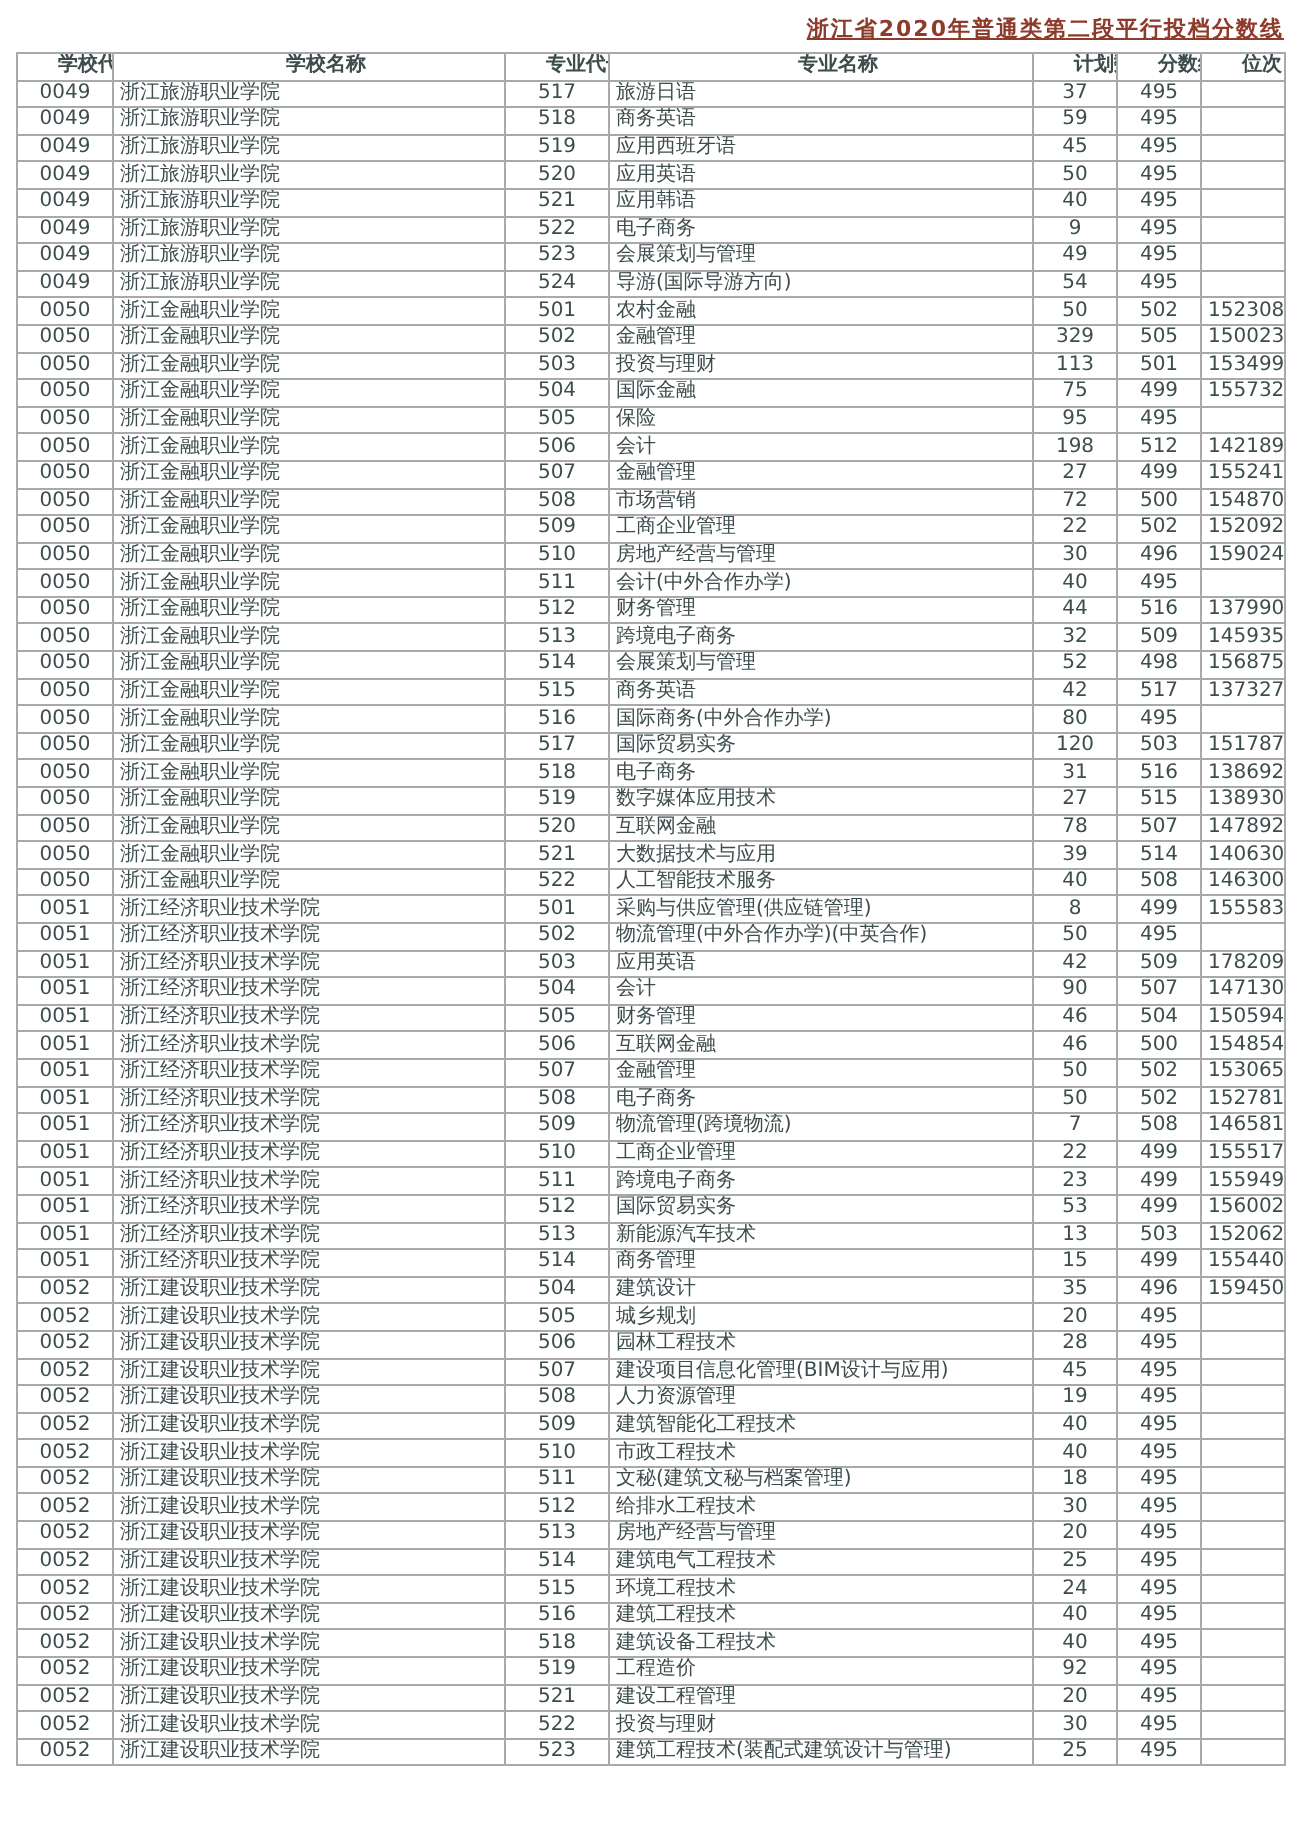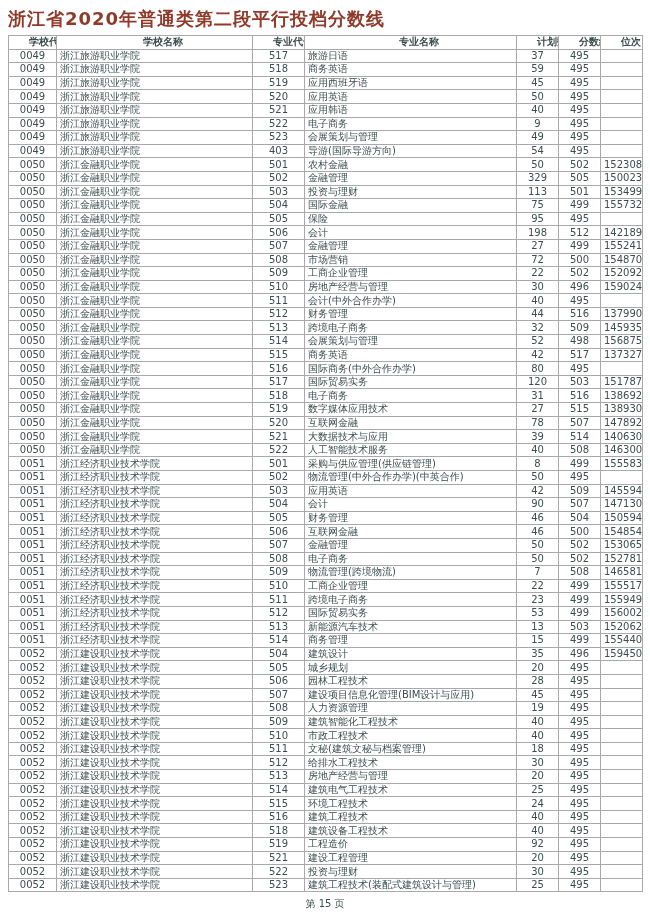--- a/index.html
+++ b/index.html
@@ -9,23 +9,24 @@
   }
   *{ box-sizing:border-box; }
   html,body{ margin:0; padding:0; }
   body{
     width:650px; height:919px; background:#ffffff;
     font-family:"DejaVu Sans","Liberation Sans",sans-serif;
     color:var(--text-color);
   }
   .page{ padding:5px 8px 0 8px; }
   .title{
-    margin:2px 0 4px 0; text-align:left;
-    font-size:18px; font-weight:700; color:var(--title-color);
+    margin:2px 0 4px 0; text-align:right;
+    font-size:11px; font-weight:700; color:var(--title-color);
     letter-spacing:1px;
+    text-decoration:underline;
   }
   table.score{
     width:634px; border-collapse:collapse; table-layout:fixed;
   }
   table.score th, table.score td{
     border:1px solid var(--border-color);
     font-size:10px; line-height:12px; height:13.6px;
     padding:0 3px; overflow:hidden; white-space:nowrap;
     color:var(--text-color); font-weight:400;
   }
@@ -124,21 +125,21 @@
           <td class="c1">浙江旅游职业学院</td>
           <td class="c2">523</td>
           <td class="c3">会展策划与管理</td>
           <td class="c4">49</td>
           <td class="c5">495</td>
           <td class="c6"></td>
         </tr>
         <tr>
           <td class="c0">0049</td>
           <td class="c1">浙江旅游职业学院</td>
-          <td class="c2">403</td>
+          <td class="c2">524</td>
           <td class="c3">导游(国际导游方向)</td>
           <td class="c4">54</td>
           <td class="c5">495</td>
           <td class="c6"></td>
         </tr>
         <tr>
           <td class="c0">0050</td>
           <td class="c1">浙江金融职业学院</td>
           <td class="c2">501</td>
           <td class="c3">农村金融</td>
@@ -353,21 +354,21 @@
           <td class="c5">495</td>
           <td class="c6"></td>
         </tr>
         <tr>
           <td class="c0">0051</td>
           <td class="c1">浙江经济职业技术学院</td>
           <td class="c2">503</td>
           <td class="c3">应用英语</td>
           <td class="c4">42</td>
           <td class="c5">509</td>
-          <td class="c6">145594</td>
+          <td class="c6">178209</td>
         </tr>
         <tr>
           <td class="c0">0051</td>
           <td class="c1">浙江经济职业技术学院</td>
           <td class="c2">504</td>
           <td class="c3">会计</td>
           <td class="c4">90</td>
           <td class="c5">507</td>
           <td class="c6">147130</td>
         </tr>
@@ -619,14 +620,13 @@
           <td class="c1">浙江建设职业技术学院</td>
           <td class="c2">523</td>
           <td class="c3">建筑工程技术(装配式建筑设计与管理)</td>
           <td class="c4">25</td>
           <td class="c5">495</td>
           <td class="c6"></td>
         </tr>
       </tbody>
   </table>
 
-  <div class="footer">第 15 页</div>
 </div>
 
 </body></html>

